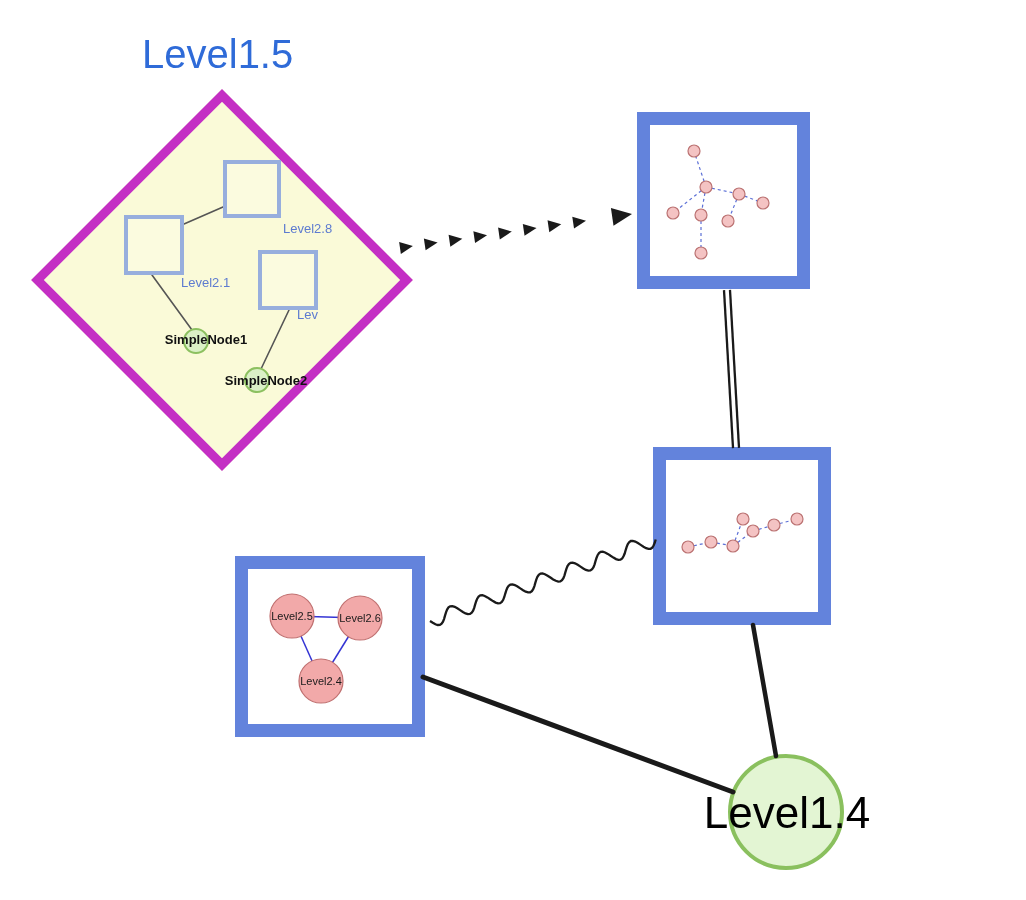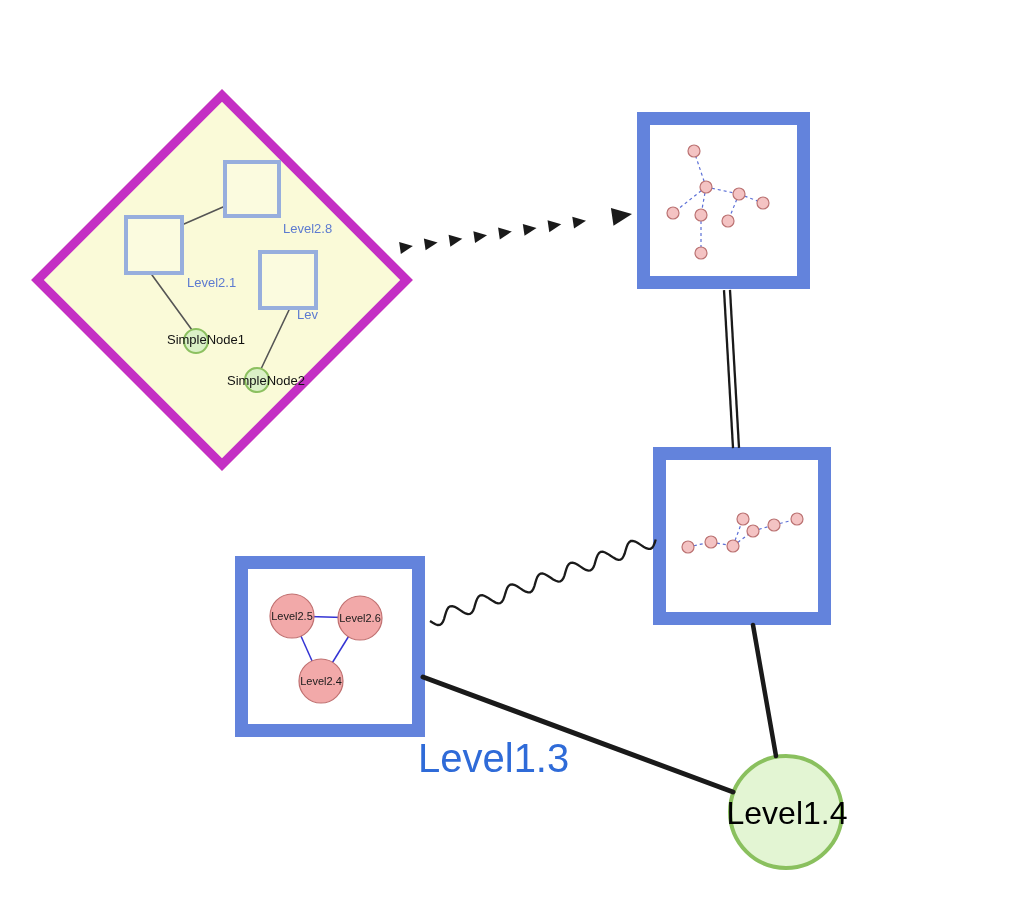--- a/index.html
+++ b/index.html
@@ -37,25 +37,25 @@
   .big-label{
     position:absolute;color:#2f6bd8;font-size:40px;line-height:1;
     white-space:nowrap;z-index:4;
   }
   .small-label{
     position:absolute;color:#5d7bd0;font-size:13px;line-height:1;
     white-space:nowrap;z-index:4;
   }
   .node-label{
     position:absolute;color:#111111;font-size:13px;line-height:1;
-    white-space:nowrap;z-index:4;transform:translate(-50%,-50%);
+    white-space:nowrap;z-index:4;transform:translate(-50%,-50%);font-weight:bold;
   }
   .label-level14{
     position:absolute;left:787px;top:813px;transform:translate(-50%,-50%);
-    color:#000000;font-size:32px;line-height:1;white-space:nowrap;z-index:4;
+    color:#000000;font-size:44px;line-height:1;white-space:nowrap;z-index:4;
   }
 </style>
 </head>
 <body>
 
 <div class="canvas">
 
   <div class="diamond"></div>
 
   <div class="big-box" style="left:637px;top:112px;width:173px;height:177px"></div>
@@ -121,23 +121,23 @@
       <text x="321" y="684.85" text-anchor="middle" font-size="11" fill="#1a1a1a">Level2.4</text>
     </svg>
 
   <div class="inner-square" style="left:223px;top:160px;width:58px;height:58px"></div>
   <div class="inner-square" style="left:124px;top:215px;width:60px;height:60px"></div>
   <div class="inner-square" style="left:258px;top:250px;width:60px;height:60px"></div>
 
   <div class="simple-node" style="left:183px;top:328px"></div>
   <div class="simple-node" style="left:244px;top:367px"></div>
 
-  <div class="big-label" style="left:418px;top:738px">Level1.3</div>
+  <div class="big-label" style="left:142px;top:34px">Level1.5</div>
   <div class="label-level14">Level1.4</div>
 
   <div class="small-label" style="left:283px;top:222px">Level2.8</div>
-  <div class="small-label" style="left:187px;top:276px">Level2.1</div>
+  <div class="small-label" style="left:181px;top:276px">Level2.1</div>
   <div class="small-label" style="left:297px;top:308px">Lev</div>
 
   <div class="node-label" style="left:206px;top:339px">SimpleNode1</div>
   <div class="node-label" style="left:266px;top:380px">SimpleNode2</div>
 
 </div>
 
 </body></html>

